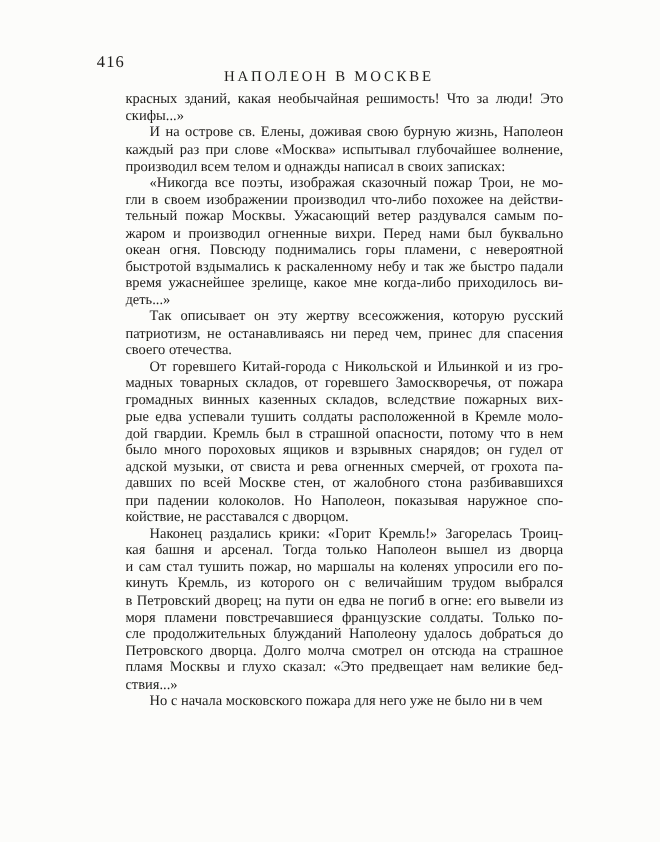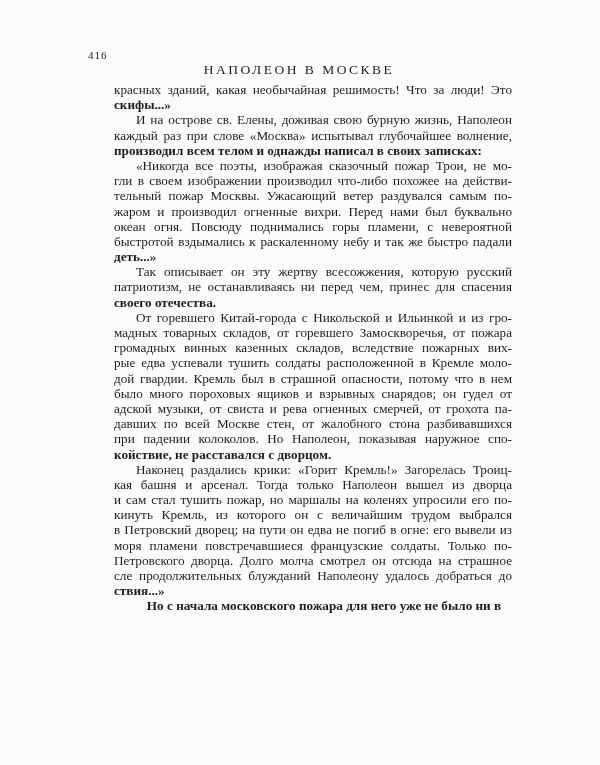--- a/index.html
+++ b/index.html
@@ -22,21 +22,21 @@
     left: 86px;
     width: 426px;
     height: 16px;
     font-size: 13px;
   }
   .page-number {
     position: absolute;
     left: 2px;
     top: 0;
     letter-spacing: 1px;
-    font-size: 11px;
+    font-size: 15px;
   }
   .running-title {
     text-align: center;
     font-size: 13.5px;
     letter-spacing: 2.5px;
     white-space: nowrap;
     margin-top: 13px;
   }
   .body-text {
     position: absolute;
@@ -54,21 +54,20 @@
     height: 15.2px;
     overflow: hidden;
     text-align: justify;
     text-align-last: justify;
     white-space: normal;
     margin-left: 28px;
   }
   .line.last {
     text-align: center;
     text-align-last: left;
-    font-weight: bold;
   }
   .line.indent {
     text-indent: 22px;
   }
 </style>
 </head>
 <body>
 
 <div class="page">
   <div class="header">
@@ -85,20 +84,21 @@
         <div class="line">каждый раз при слове «Москва» испытывал глубочайшее волнение,</div>
         <div class="line last">производил всем телом и однажды написал в своих записках:</div>
       </div>
       <div class="paragraph">
         <div class="line indent">«Никогда все поэты, изображая сказочный пожар Трои, не мо-</div>
         <div class="line">гли в своем изображении производил что-либо похожее на действи-</div>
         <div class="line">тельный пожар Москвы. Ужасающий ветер раздувался самым по-</div>
         <div class="line">жаром и производил огненные вихри. Перед нами был буквально</div>
         <div class="line">океан огня. Повсюду поднимались горы пламени, с невероятной</div>
         <div class="line">быстротой вздымались к раскаленному небу и так же быстро падали</div>
+        <div class="line">время ужаснейшее зрелище, какое мне когда-либо приходилось ви-</div>
         <div class="line last">деть...»</div>
       </div>
       <div class="paragraph">
         <div class="line indent">Так описывает он эту жертву всесожжения, которую русский</div>
         <div class="line">патриотизм, не останавливаясь ни перед чем, принес для спасения</div>
         <div class="line last">своего отечества.</div>
       </div>
       <div class="paragraph">
         <div class="line indent">От горевшего Китай-города с Никольской и Ильинкой и из гро-</div>
         <div class="line">мадных товарных складов, от горевшего Замоскворечья, от пожара</div>
@@ -111,21 +111,22 @@
         <div class="line">при падении колоколов. Но Наполеон, показывая наружное спо-</div>
         <div class="line last">койствие, не расставался с дворцом.</div>
       </div>
       <div class="paragraph">
         <div class="line indent">Наконец раздались крики: «Горит Кремль!» Загорелась Троиц-</div>
         <div class="line">кая башня и арсенал. Тогда только Наполеон вышел из дворца</div>
         <div class="line">и сам стал тушить пожар, но маршалы на коленях упросили его по-</div>
         <div class="line">кинуть Кремль, из которого он с величайшим трудом выбрался</div>
         <div class="line">в Петровский дворец; на пути он едва не погиб в огне: его вывели из</div>
         <div class="line">моря пламени повстречавшиеся французские солдаты. Только по-</div>
+        <div class="line">сле продолжительных блужданий Наполеону удалось добраться до</div>
         <div class="line">Петровского дворца. Долго молча смотрел он отсюда на страшное</div>
-        <div class="line">сле продолжительных блужданий Наполеону удалось добраться до</div>
+        <div class="line">пламя Москвы и глухо сказал: «Это предвещает нам великие бед-</div>
         <div class="line last">ствия...»</div>
       </div>
       <div class="paragraph">
         <div class="line last indent">Но с начала московского пожара для него уже не было ни в чем</div>
       </div>
     </div>
 </div>
 
 </body></html>

